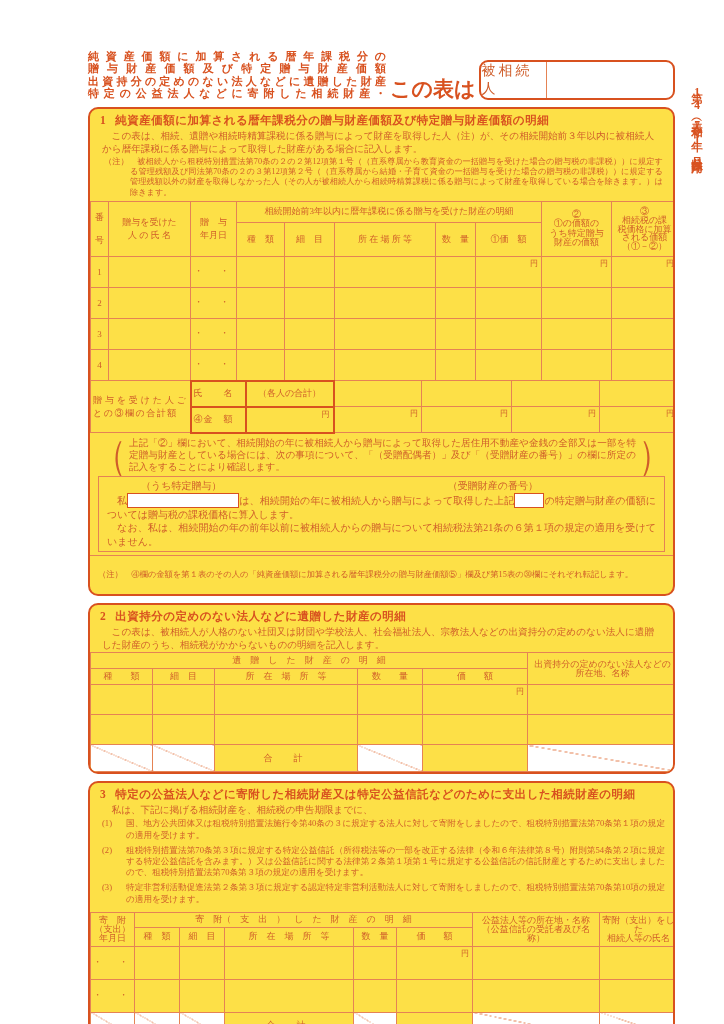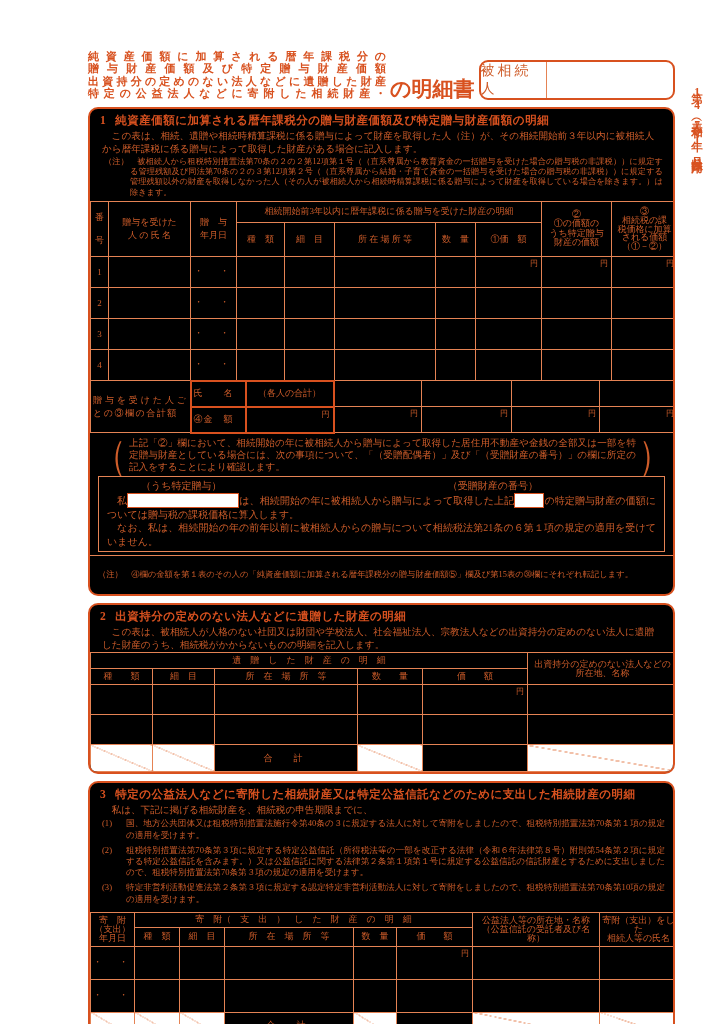--- a/index.html
+++ b/index.html
@@ -24,21 +24,21 @@
   .title-suffix{font-size:21px;font-weight:bold;color:var(--accent);margin:0 4px 0 4px;white-space:nowrap;line-height:22px;}
   .decedent-box{flex:1;height:40px;border:2px solid var(--accent);border-radius:9px;display:flex;align-items:stretch;overflow:hidden;}
   .decedent-label{width:66px;display:flex;align-items:center;justify-content:center;font-size:14px;letter-spacing:3px;border-right:1px solid var(--line);}
   .decedent-field{flex:1;}
   .side-label{
     position:absolute;top:84px;right:20px;writing-mode:vertical-rl;text-orientation:upright;
     font-size:11.5px;font-weight:bold;color:var(--accent);letter-spacing:1.5px;line-height:14px;
   }
 
   
-  .sec{border:2.5px solid var(--accent);border-radius:10px;margin-top:7px;overflow:hidden;background:#000000;}
+  .sec{border:2.5px solid var(--accent);border-radius:10px;margin-top:7px;overflow:hidden;background:#fde047;}
   .sec-head{font-size:11.5px;font-weight:bold;color:var(--accent);padding:4px 8px 1px 10px;letter-spacing:0.5px;}
   .sec-head .no{margin-right:9px;}
   .para{font-size:9.6px;line-height:13px;padding:0 19px 1px 12px;text-align:justify;}
   .note-sm{font-size:8.2px;line-height:10.2px;padding:1px 10px 3px 14px;text-align:justify;}
   .note-sm .hang{display:block;padding-left:26px;text-indent:-26px;}
 
   
   table.tbl{border-collapse:collapse;width:100%;table-layout:fixed;}
   .tbl th,.tbl td{border:1px solid var(--line);font-weight:normal;font-size:9px;color:var(--ink);padding:0 2px;overflow:hidden;vertical-align:middle;}
   .tbl th{text-align:center;}
@@ -96,21 +96,21 @@
 <div class="page">
   <div class="content">
 
     <div class="form-header">
       <div class="title-lines">
         <div>純資産価額に加算される暦年課税分の</div>
         <div>贈与財産価額及び特定贈与財産価額</div>
         <div>出資持分の定めのない法人などに遺贈した財産</div>
         <div>特定の公益法人などに寄附した相続財産・</div>
       </div>
-      <div class="title-suffix">の明細書</div>
+      <div class="title-suffix">この表は</div>
       <div class="decedent-box">
         <div class="decedent-label">被相続人</div>
         <div class="decedent-field"></div>
       </div>
     </div>
 
     <div class="sec">
       <div class="sec-head">
         <span class="no">1</span><span>純資産価額に加算される暦年課税分の贈与財産価額及び特定贈与財産価額の明細</span>
       </div>

